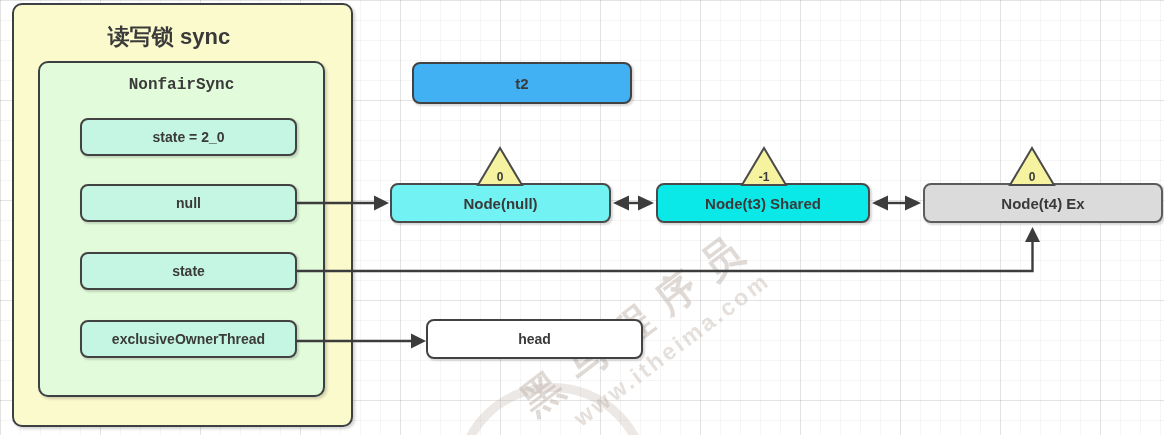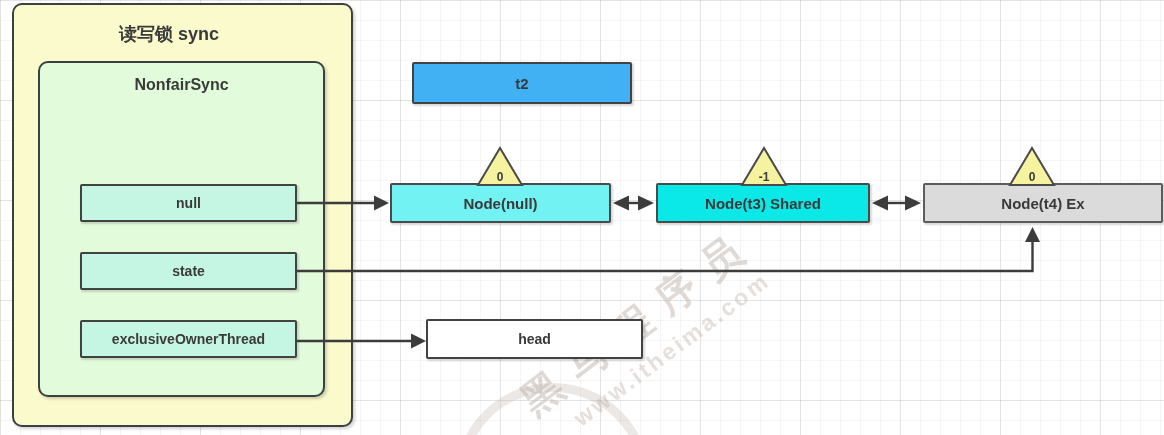--- a/index.html
+++ b/index.html
@@ -15,25 +15,25 @@
     background-size:100px 100px, 100px 100px, 20px 20px, 20px 20px;
     color:#3a3a3a; font-weight:bold;
   }
   .abs { position:absolute; }
   .panel {
     border:2.5px solid #3d4043; border-radius:10px;
     box-shadow:2px 2px 3px rgba(0,0,0,0.18);
   }
   .sync-panel { left:12px; top:3px; width:341px; height:424px; background:#fbfacd; }
   .inner-panel { left:38px; top:61px; width:287px; height:336px; background:#e2fbda; }
-  .sync-title { left:12px; top:22px; width:314px; text-align:center; font-size:18px; }
-  .inner-title { left:38px; top:76px; width:287px; text-align:center; font-size:16px; }
+  .sync-title { left:12px; top:22px; width:314px; text-align:center; font-size:22px; }
+  .inner-title { left:38px; top:76px; width:287px; text-align:center; font-size:16px;font-family:Liberation Mono, monospace; }
   .box {
     display:flex; align-items:center; justify-content:center;
-    border:2px solid #424242; border-radius:2px; font-size:14px;
+    border:2px solid #424242; border-radius:8px; font-size:14px;
     box-shadow:1.5px 1.5px 2px rgba(0,0,0,0.15);
   }
   .field { left:80px; width:217px; height:38px; background:#c5f6e3; }
   .field-state { top:118px; }
   .field-head  { top:184px; }
   .field-tail  { top:252px; }
   .field-eot   { top:320px; }
   .thread-box { left:412px; top:62px; width:220px; height:42px; background:#42b1f4; font-size:15px; }
   .node { top:183px; height:40px; font-size:15px; border-color:#4a4a4a;justify-content:center; }
   .node-1 { left:390px; width:221px; background:#72f2f2; }
@@ -72,20 +72,23 @@
 
   <div class="abs wm-circle"></div>
   <div class="abs wm-brand">黑马程序员</div>
   <div class="abs wm-url">www.itheima.com</div>
 
   <div class="abs panel sync-panel"></div>
   <div class="abs panel inner-panel"></div>
   <div class="abs sync-title">读写锁 sync</div>
   <div class="abs inner-title">NonfairSync</div>
 
+  <div class="abs box field field-state">
+    <span>state = 2_0</span>
+  </div>
   <div class="abs box field field-head">
     <span>null</span>
   </div>
   <div class="abs box field field-tail">
     <span>state</span>
   </div>
   <div class="abs box field field-eot">
     <span>exclusiveOwnerThread</span>
   </div>
 

